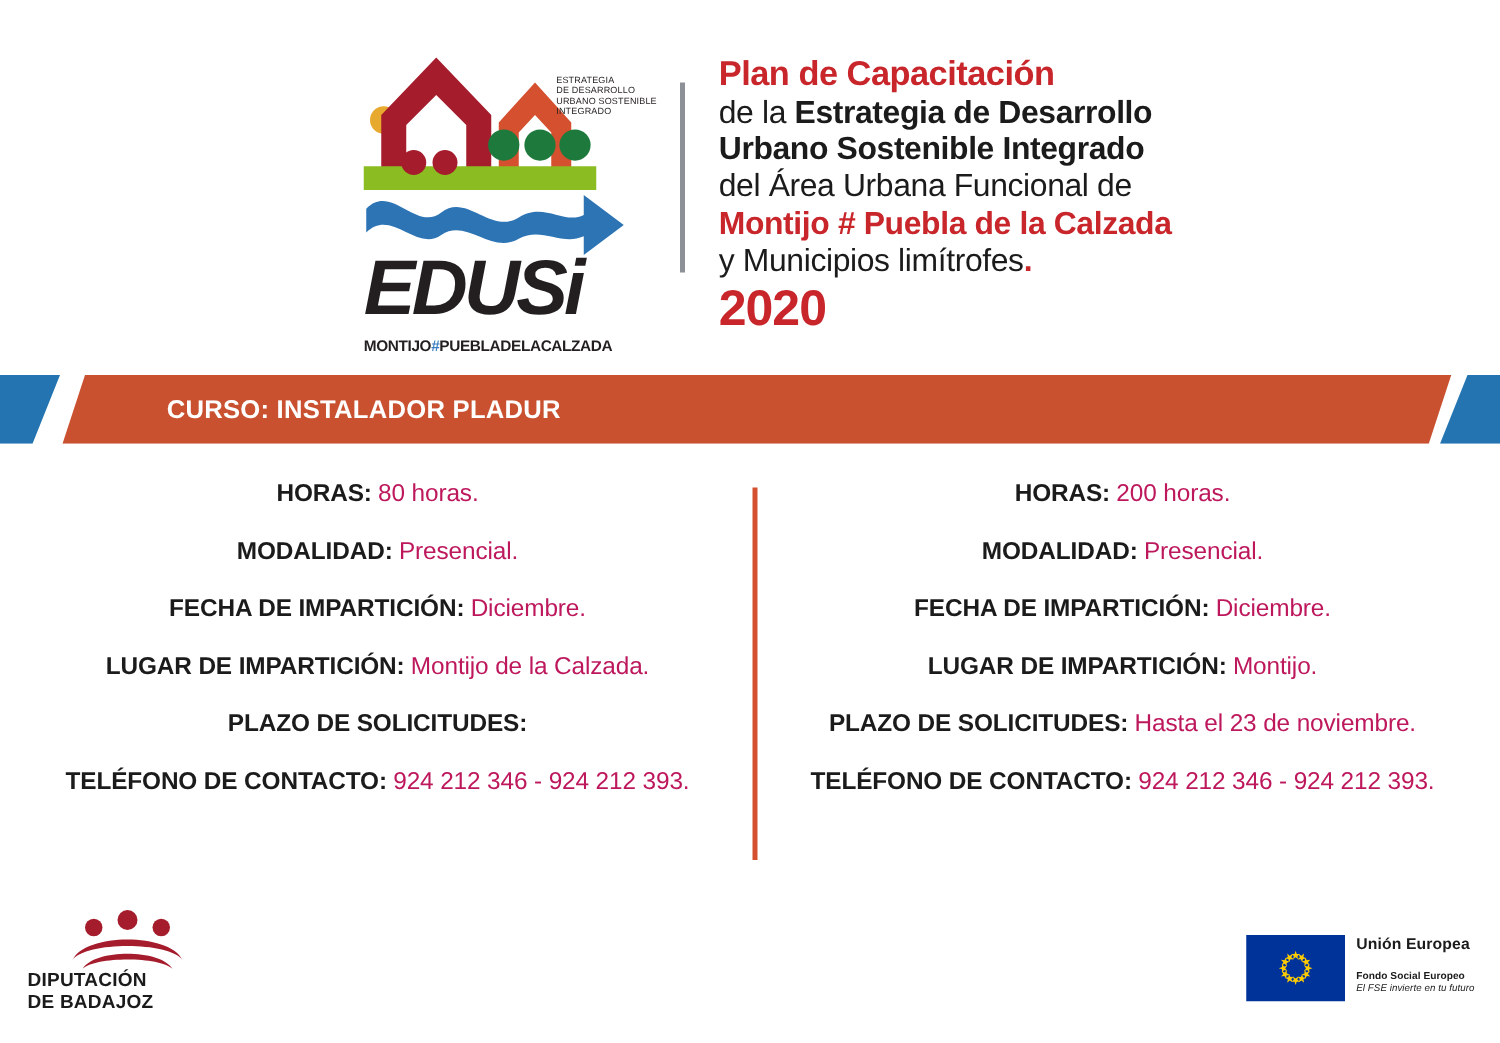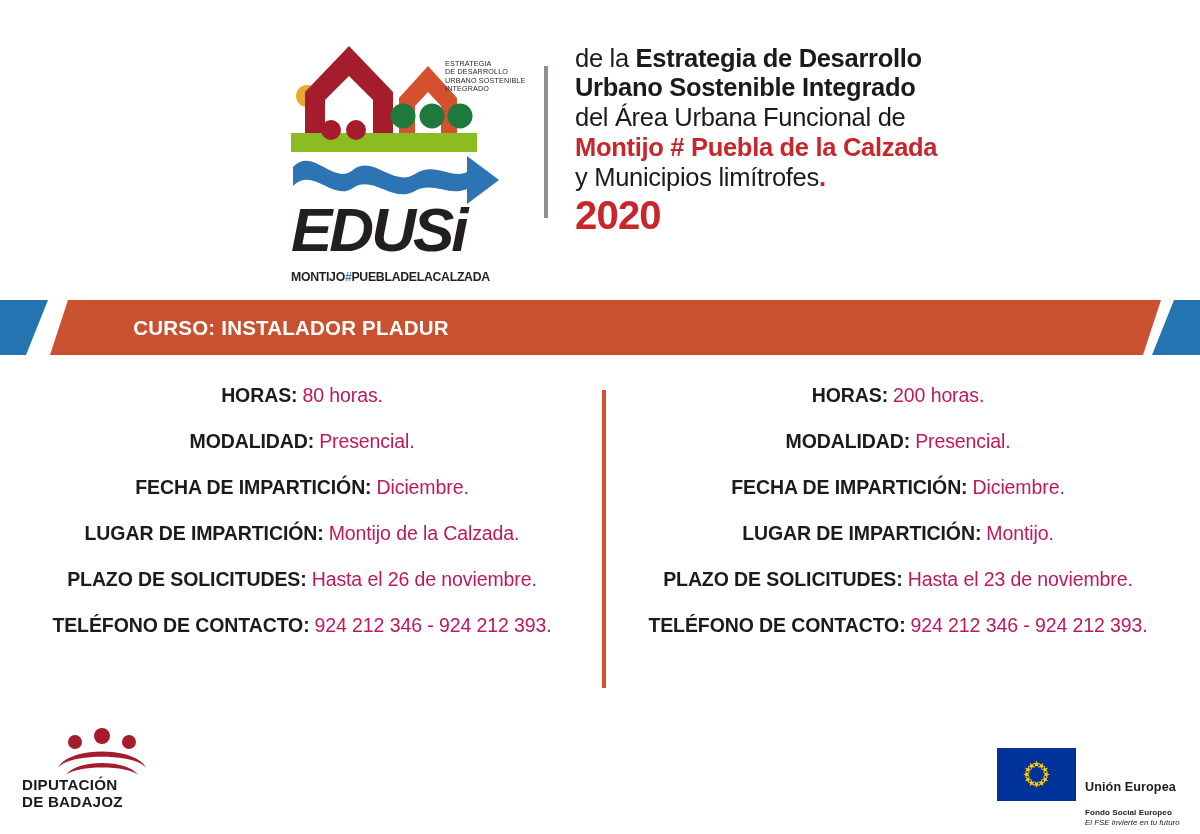--- a/index.html
+++ b/index.html
@@ -105,21 +105,21 @@
   #dip-text .l1 { display: block; font-size: 15.2px; }
   #dip-text .l2 { display: block; font-size: 15.2px; }
 
   
   #eu-logo { position: absolute; left: 997px; top: 48px; width: 190px; height: 60px; }
   #eu-flag { position: absolute; left: 0; top: 0; width: 79px; height: 53px; background: #039; }
   #eu-stars { position: absolute; left: 0; top: 0; width: 79px; height: 53px; }
   #eu-texts { position: absolute; left: 88px; top: 0; width: 104px; }
   #eu-title {
     font-size: 12.6px; font-weight: 700; color: #1b1b1b;
-    letter-spacing: .1px; line-height: 14px; margin-top: 32px;
+    letter-spacing: .1px; line-height: 14px;
   }
   #eu-sub1 {
     margin-top: 14px; font-size: 8.1px; font-weight: 700; color: #1b1b1b;
     letter-spacing: .05px; line-height: 10px;
   }
   #eu-sub2 {
     font-size: 7.8px; font-style: italic; font-weight: 400; color: #1b1b1b;
     letter-spacing: .05px; line-height: 10px;
   }
 </style>
@@ -170,20 +170,23 @@
       </svg>
 
       <div id="edusi-sub">
         <span class="lt">MONTIJO</span><span class="hash">#</span><span class="lt">PUEBLA</span><span class="lt">DELA</span><span class="lt">CALZADA</span>
       </div>
     </div>
 
     <div id="head-divider"></div>
 
     <div id="title-block">
+      <span class="tl" id="tline1">
+        <span class="t-red">Plan de Capacitación</span>
+      </span>
       <span class="tl" id="tline2">
         <span class="t-light">de la </span><span class="t-black">Estrategia de Desarrollo</span>
       </span>
       <span class="tl" id="tline3">
         <span class="t-black">Urbano Sostenible Integrado</span>
       </span>
       <span class="tl" id="tline4">
         <span class="t-light">del Área Urbana Funcional de</span>
       </span>
       <span class="tl" id="tline5">
@@ -225,21 +228,20 @@
       <div class="row">
         <span class="k">FECHA DE IMPARTICIÓN:</span>
         <span class="v">Diciembre.</span>
       </div>
       <div class="row">
         <span class="k">LUGAR DE IMPARTICIÓN:</span>
         <span class="v">Montijo de la Calzada.</span>
       </div>
       <div class="row">
         <span class="k">PLAZO DE SOLICITUDES:</span>
-        <span class="v">Hasta el 26 de noviembre.</span>
       </div>
       <div class="row">
         <span class="k">TELÉFONO DE CONTACTO:</span>
         <span class="v">924 212 346 - 924 212 393.</span>
       </div>
     </div>
 
     <div class="column" id="col-right">
       <div class="row">
         <span class="k">HORAS:</span>

